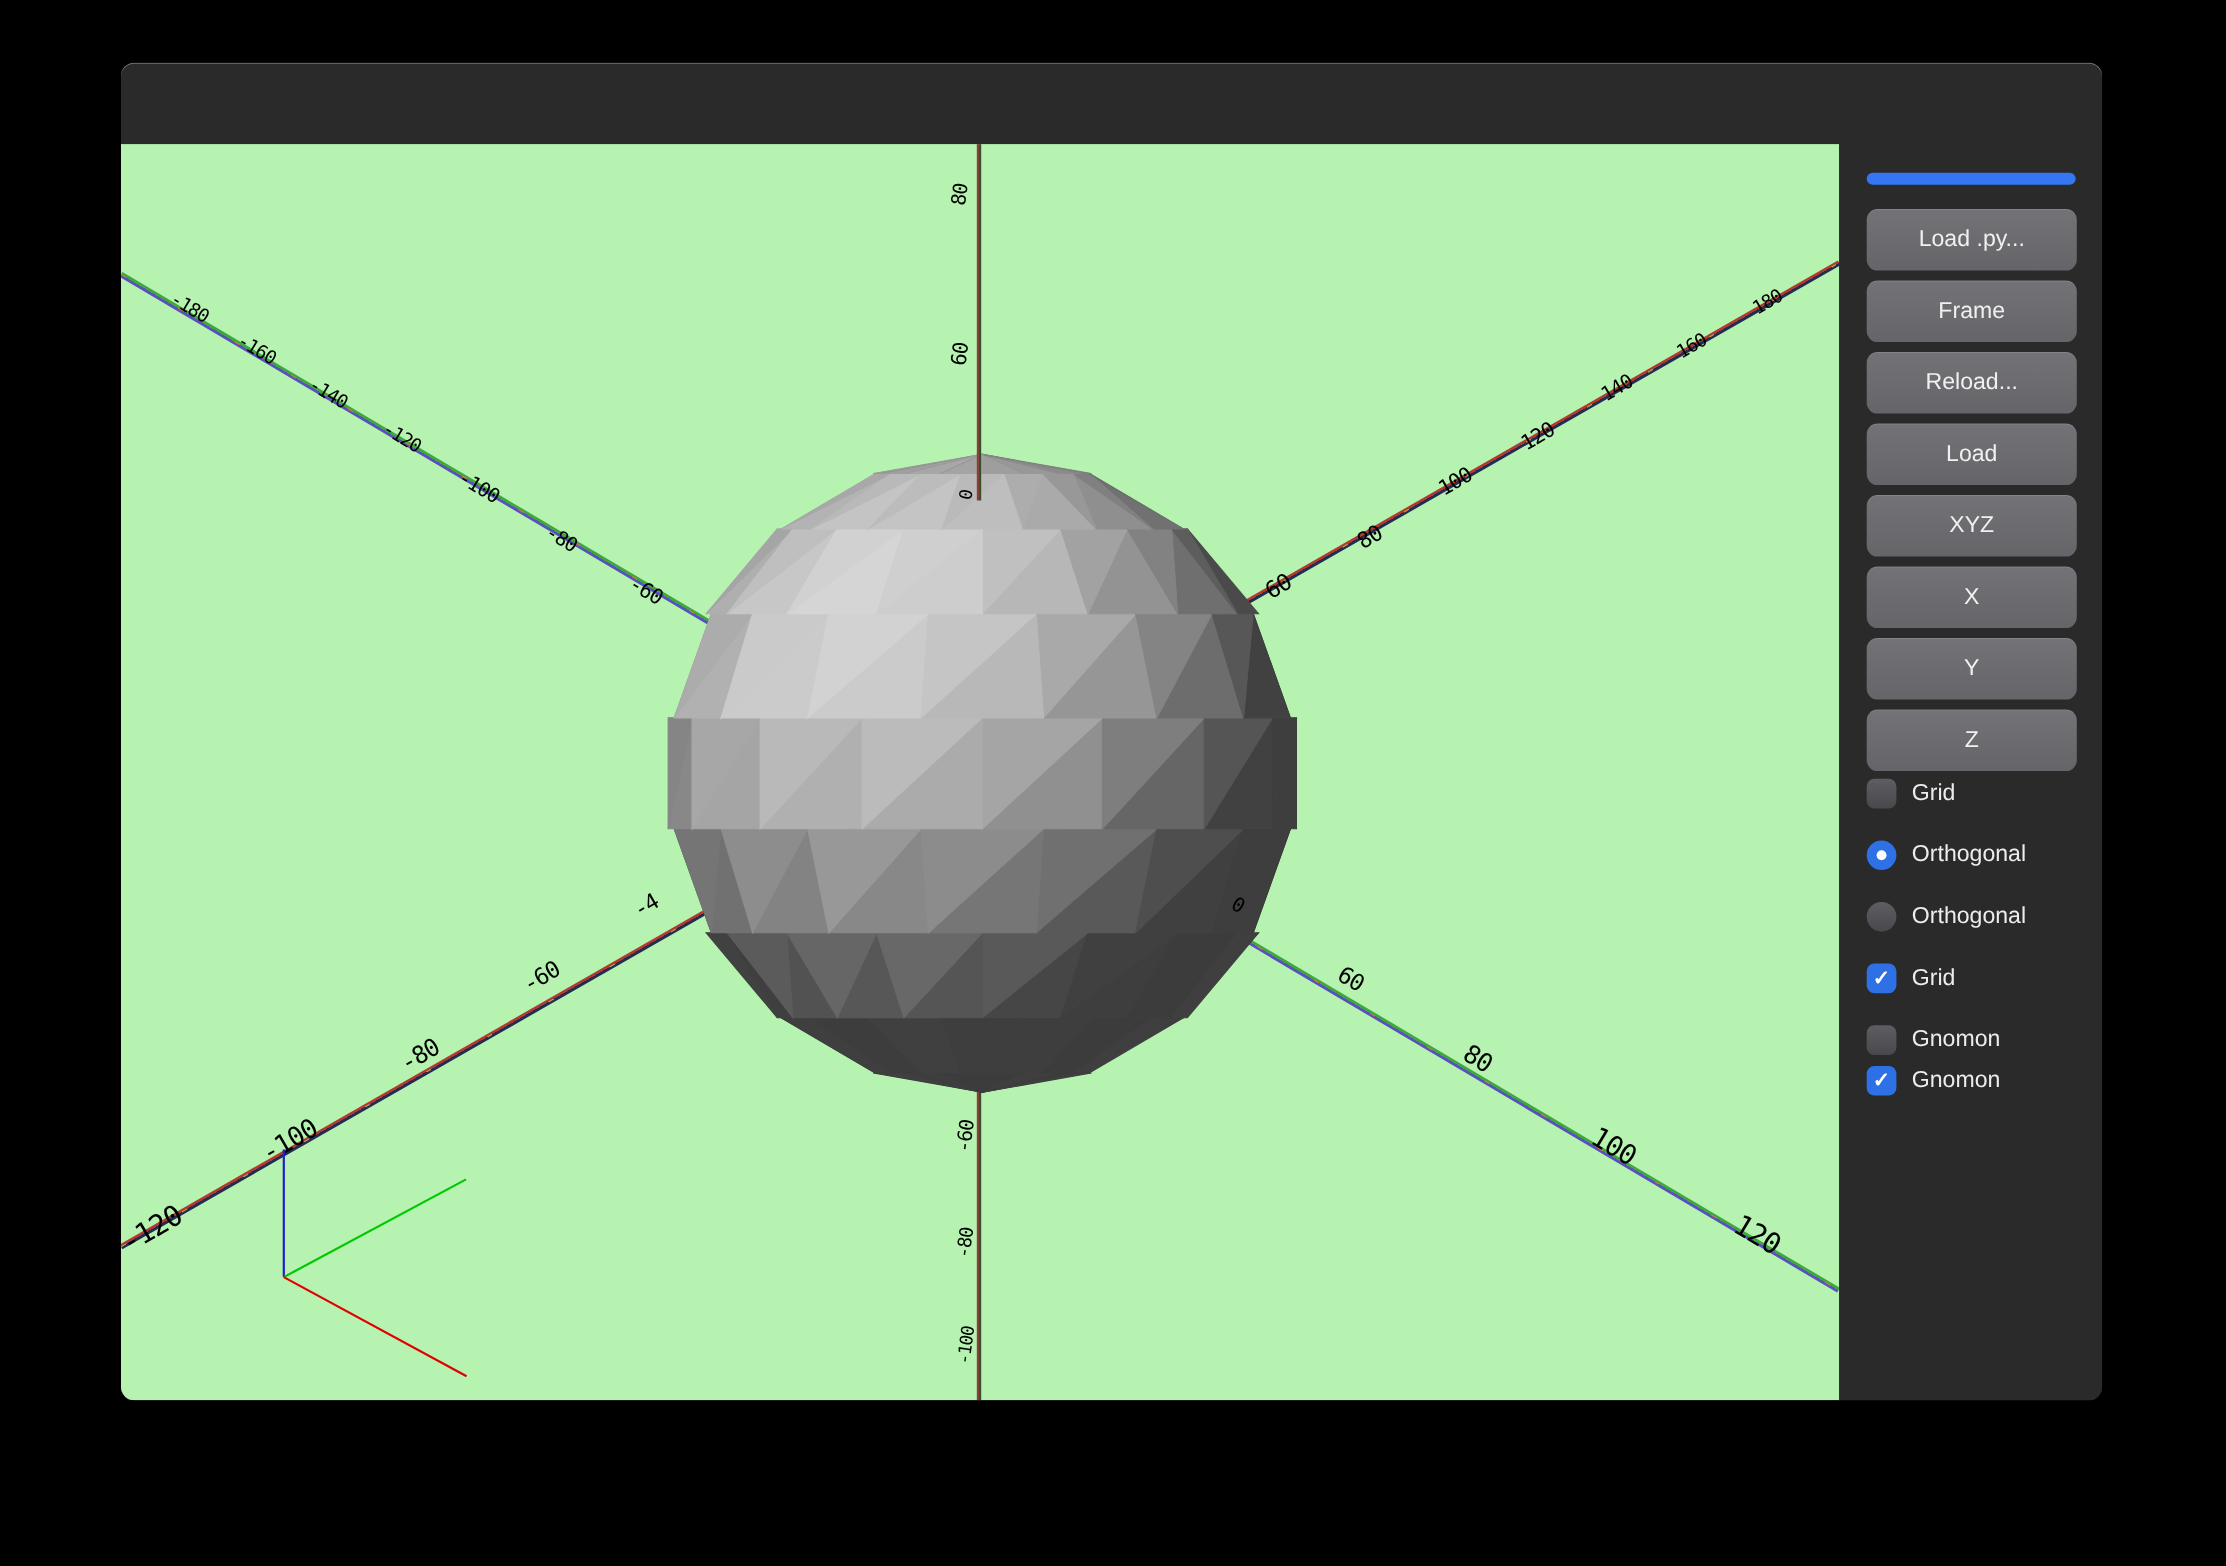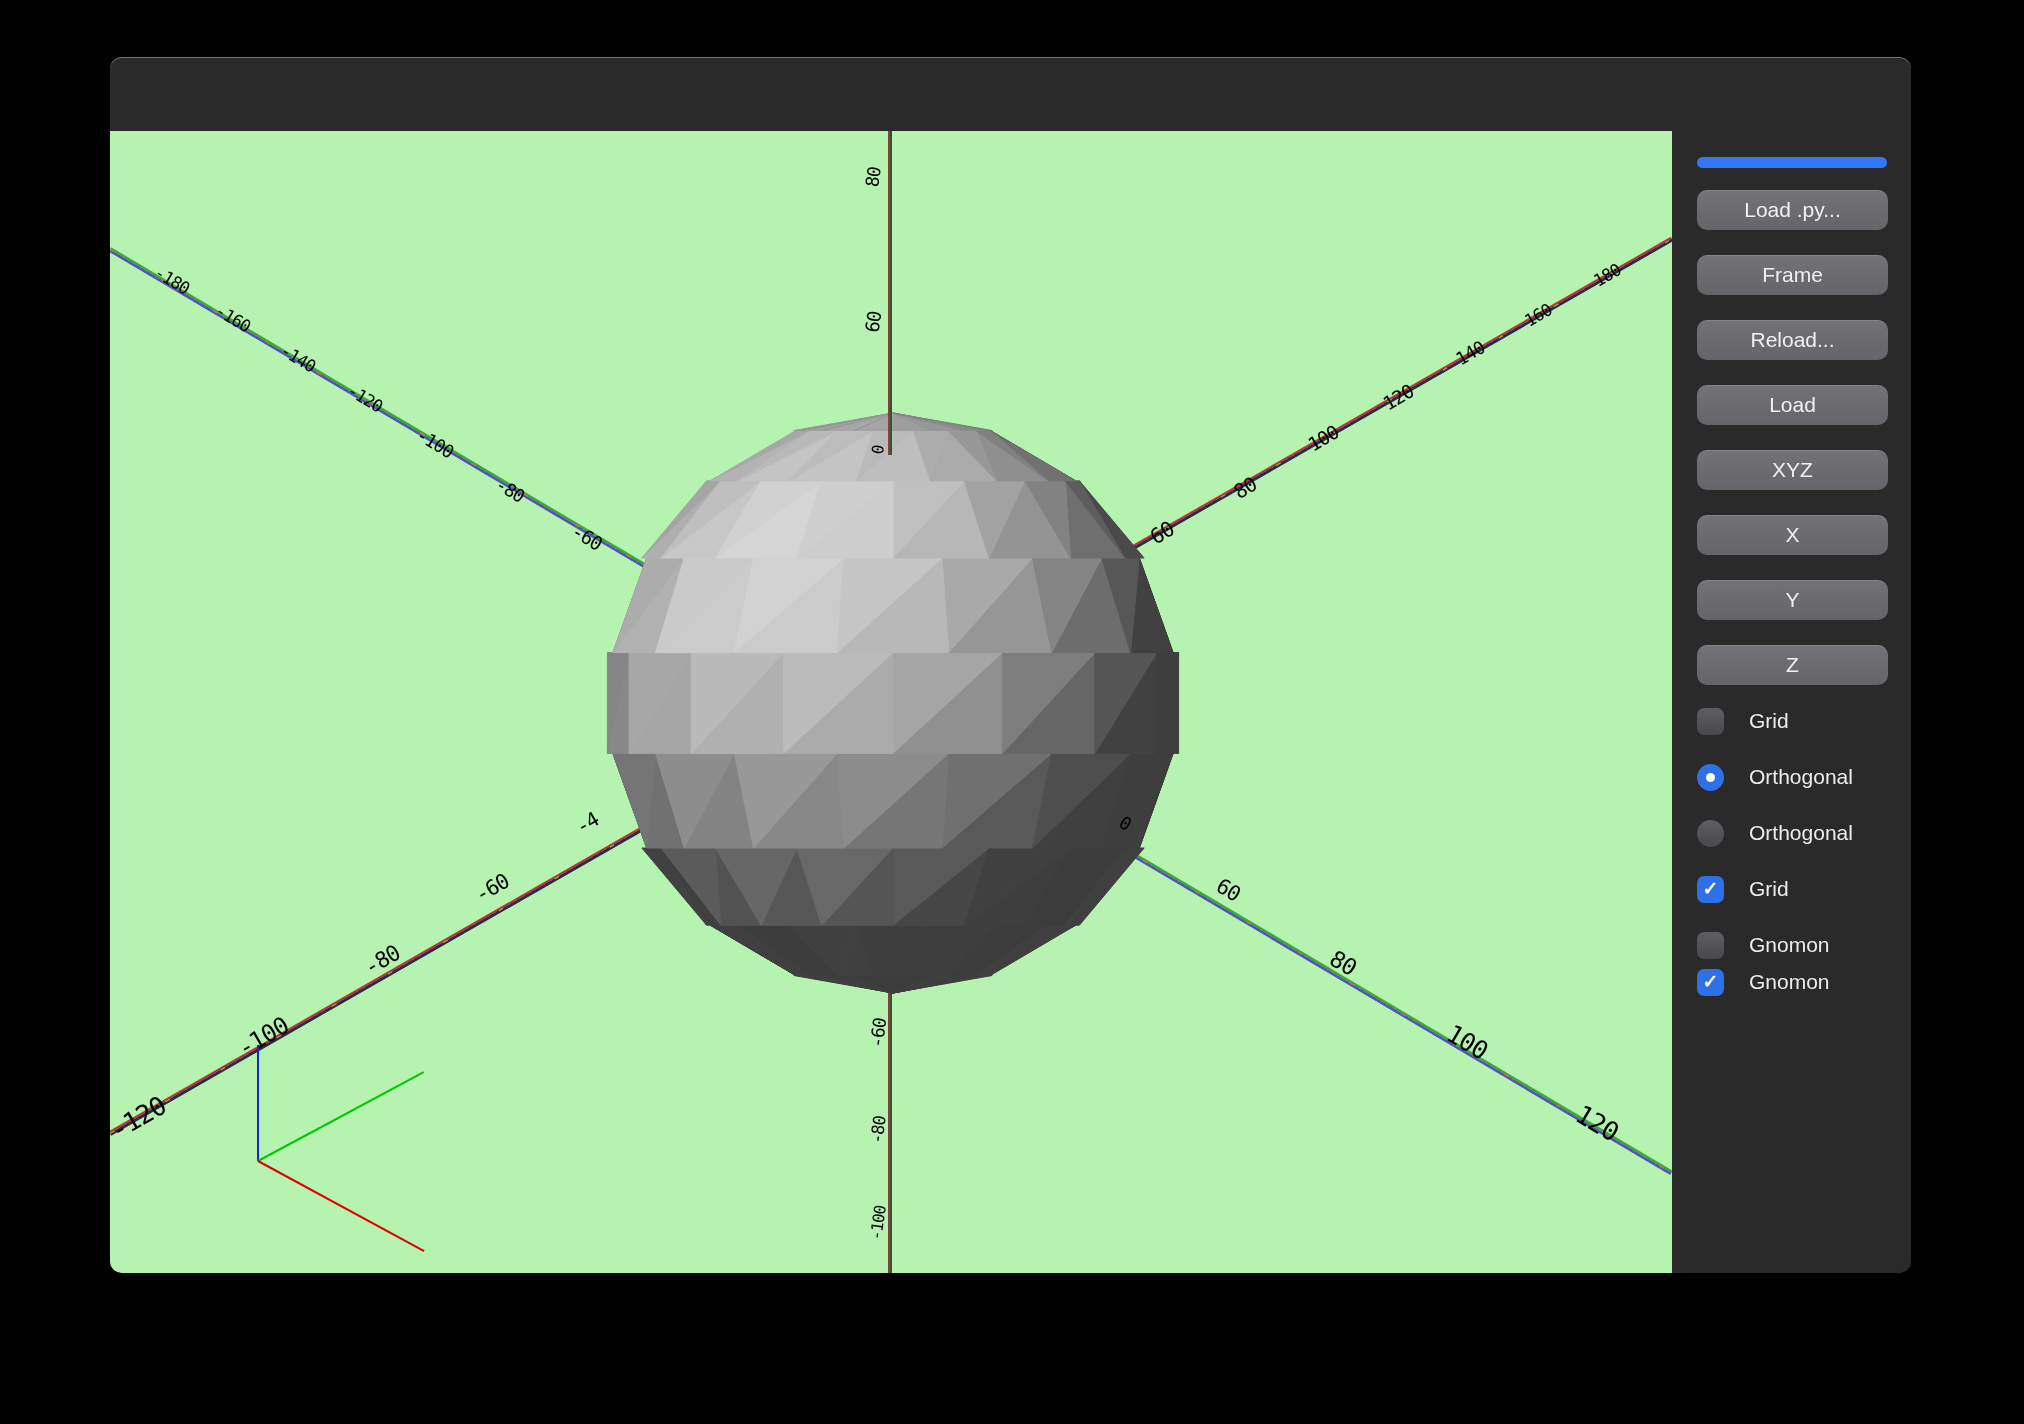--- a/index.html
+++ b/index.html
@@ -34,24 +34,24 @@
   #labels-below{position:absolute;inset:0;z-index:2;}
   #sphere-svg{position:absolute;left:0;top:0;z-index:4;pointer-events:none;}
   #labels-above{position:absolute;inset:0;z-index:6;}
   #gnomon{position:absolute;inset:0;z-index:2;}
   .gline{position:absolute;}
   .tick{position:absolute;color:#000;font-family:"DejaVu Sans Mono",monospace;
     white-space:nowrap;letter-spacing:-1px;}
   
   .sidebar{position:relative;width:239px;height:1142px;background:#2a2a2a;}
   .progress{position:absolute;left:25px;top:26px;width:190px;height:11px;border-radius:6px;}
-  .sbtn{position:absolute;left:25px;width:191px;height:40px;border-radius:10px;border:none;
+  .sbtn{position:absolute;left:25px;width:191px;height:56px;border-radius:10px;border:none;
     background:linear-gradient(#737377,#656569);color:#f0f0f0;font-size:21px;
     font-family:"Liberation Sans",sans-serif;box-shadow:inset 0 1px 0 rgba(255,255,255,.12);}
-  .toggle-row{position:absolute;left:25px;height:28px;display:flex;align-items:center;gap:25px;}
+  .toggle-row{position:absolute;left:25px;height:28px;display:flex;align-items:center;gap:14px;}
   .control{width:27px;height:27px;flex:0 0 auto;display:flex;align-items:center;justify-content:center;}
   .control.checkbox{border-radius:7px;background:linear-gradient(#5e5e62,#49494d);}
   .control.radio{border-radius:50%;background:linear-gradient(#5e5e62,#49494d);}
   .control.checked{background:#2e70e5;}
   .control.checkbox.checked::after{content:"✓";color:#fff;font-size:19px;font-weight:700;margin-top:-1px;}
   .control.radio.checked::after{content:"";width:9px;height:9px;border-radius:50%;background:#fff;}
   .toggle-label{color:#ececec;font-size:21px;}
 </style>
 </head>
 <body>

